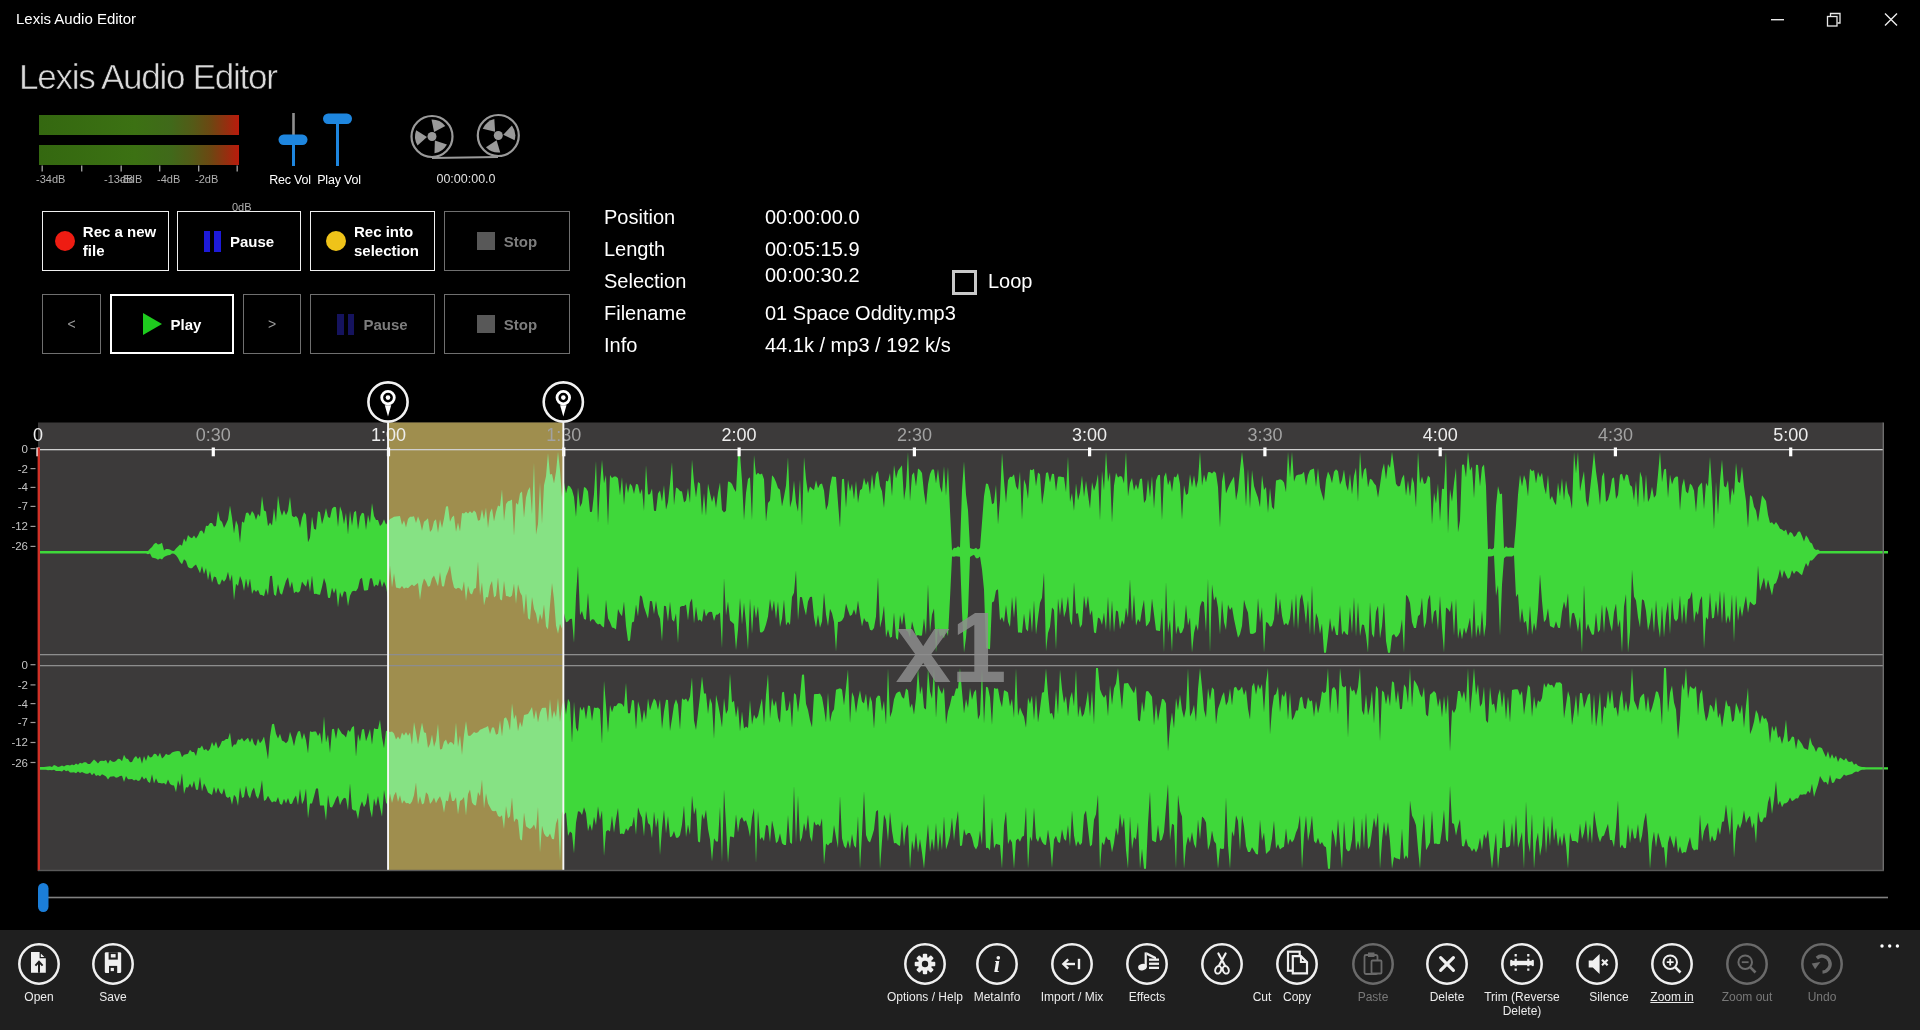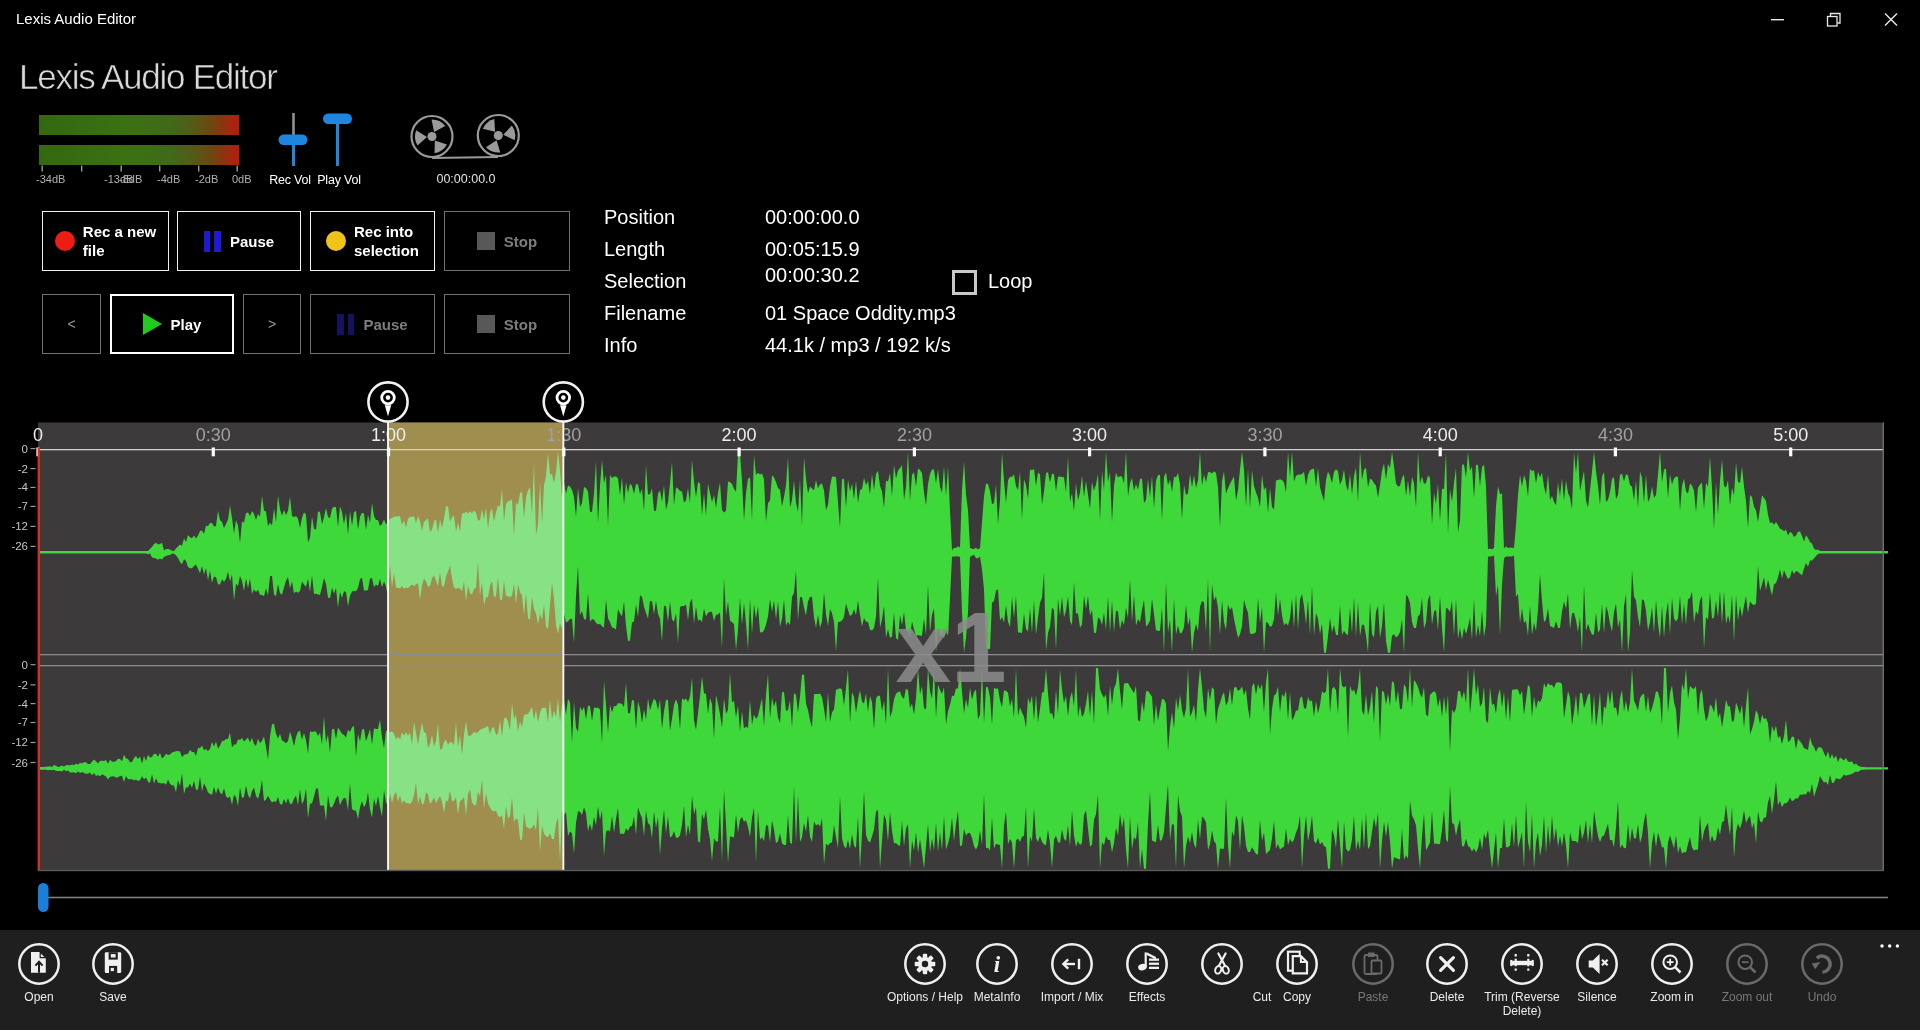--- a/index.html
+++ b/index.html
@@ -34,21 +34,21 @@
       <rect x="160" y="0.5" width="1.4" height="6"></rect>
       <rect x="198.5" y="0.5" width="1.4" height="6"></rect>
     </g>
 </svg>
 <div class="abs" style="left:0;top:173px;width:300px;font-size:11px;color:#b0b0b0;">
  <span class="abs" style="left:36px;">-34dB</span>
     <span class="abs" style="left:76px;margin-left:28px;">-13dB</span>
     <span class="abs" style="left:119px;">-8dB</span>
     <span class="abs" style="left:157px;">-4dB</span>
     <span class="abs" style="left:195px;">-2dB</span>
-    <span class="abs" style="left:232px;">0dB</span>
+    <span class="abs" style="left:232px;margin-top:28px;">0dB</span>
 </div>
 
 <svg class="abs" style="left:260px;top:108px" width="110" height="62" viewBox="0 0 110 62">
  <rect x="32.2" y="5" width="2.6" height="30" fill="#8f8f8f"></rect>
  <rect x="32" y="34" width="3" height="24" fill="#1e86df"></rect>
  <rect x="18.5" y="26.5" width="29" height="10.5" rx="5.2" fill="#1e86df"></rect>
  <rect x="76" y="14" width="3" height="44" fill="#1e86df"></rect>
  <rect x="63" y="5.5" width="29" height="10.5" rx="5.2" fill="#1e86df"></rect>
 </svg>
 <div class="abs" style="left:264px;top:173px;width:52px;text-align:center;font-size:12.5px;letter-spacing:-0.2px;color:#fff;">Rec Vol</div>
@@ -351,31 +351,31 @@
  <rect x="-11.7" y="-4.1" width="2" height="6.2" fill="#f0f0f0"></rect>
  <rect x="9.7" y="-4.1" width="2" height="6.2" fill="#f0f0f0"></rect>
 </svg>
 <div class="tlabel" style="left:1457px;top:990px;">Trim (Reverse<br>Delete)</div>
 
 <svg class="abs" style="left:1569px;top:935.5px" width="56" height="56" viewBox="-28 -28 56 56">
  <circle r="19.7" fill="none" stroke="#f0f0f0" stroke-width="2.5"></circle>
  <path d="M-8.3,-3.6 H-4.2 L2.6,-10 V10 L-4.2,3.6 H-8.3 Z" fill="#f0f0f0"></path>
  <path d="M5,-4.3 L10.6,1.3 M10.6,-4.3 L5,1.3" stroke="#f0f0f0" stroke-width="2.2"></path>
 </svg>
-<div class="tlabel" style="left:1532px;top:990px;">Silence</div>
+<div class="tlabel" style="left:1532px;top:990px;padding-left:12px;">Silence</div>
 
 <svg class="abs" style="left:1644px;top:935.5px" width="56" height="56" viewBox="-28 -28 56 56">
  <circle r="19.7" fill="none" stroke="#f0f0f0" stroke-width="2.5"></circle>
  <g stroke="#f0f0f0" fill="none">
   <circle cx="-1.8" cy="-1.8" r="6.8" stroke-width="2"></circle>
   <path d="M3.2,3.2 L8.5,8.5" stroke-width="2.6"></path>
   <path d="M-1.8,-5.2 V1.6 M-5.2,-1.8 H1.6" stroke-width="1.8"></path>
  </g>
 </svg>
-<div class="tlabel" style="left:1607px;top:990px;">Zoom in</div>
+<div class="tlabel" style="left:1607px;top:990px;text-decoration:underline;">Zoom in</div>
 
 <svg class="abs" style="left:1719px;top:935.5px" width="56" height="56" viewBox="-28 -28 56 56">
  <circle r="19.7" fill="none" stroke="#6a6a6a" stroke-width="2.5"></circle>
  <g stroke="#6a6a6a" fill="none">
   <circle cx="-1.8" cy="-1.8" r="6.8" stroke-width="2"></circle>
   <path d="M3.2,3.2 L8.5,8.5" stroke-width="2.6"></path>
   <path d="M-5.2,-1.8 H1.6" stroke-width="1.8"></path>
  </g>
 </svg>
 <div class="tlabel dis" style="left:1682px;top:990px;">Zoom out</div>

